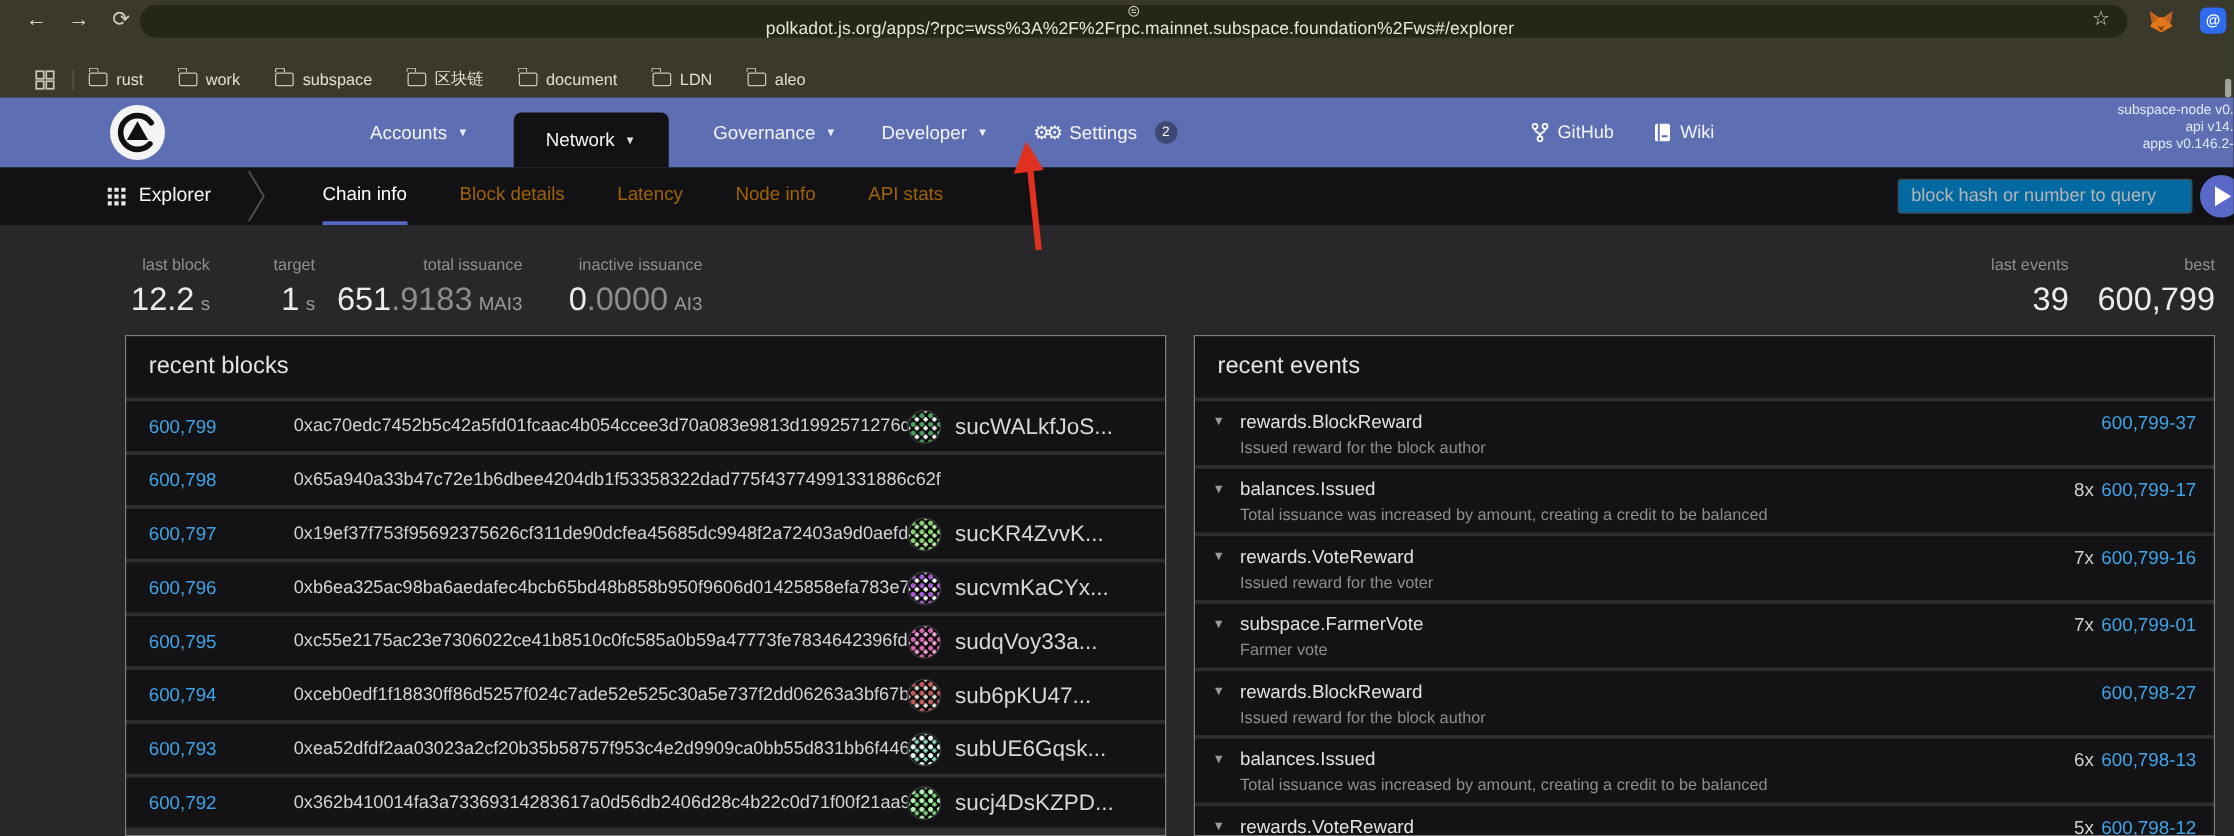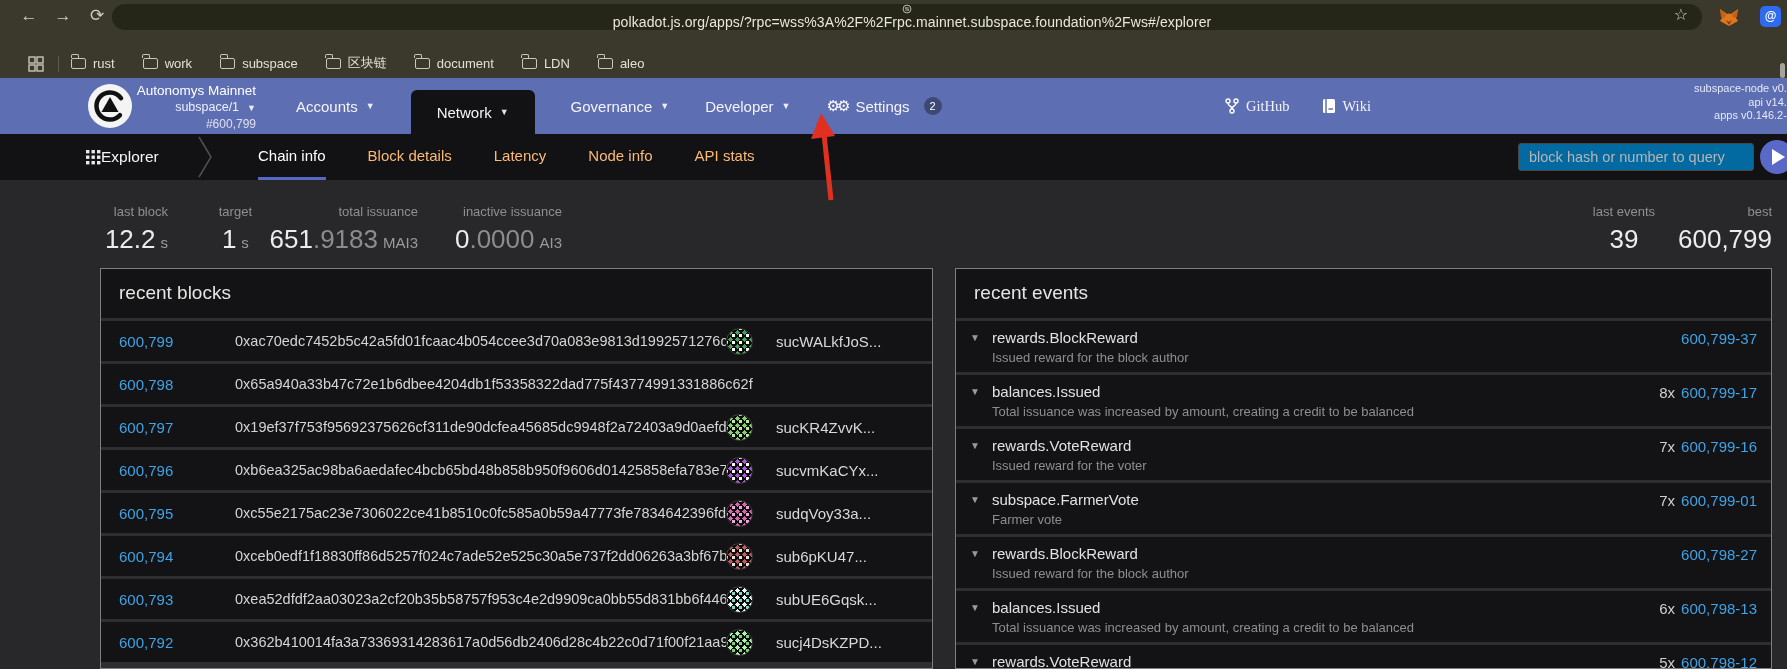--- a/index.html
+++ b/index.html
@@ -38,57 +38,57 @@
   .menus { position:absolute; left:296px; top:0; height:56px; display:flex; align-items:center; gap:36px; color:#f4f4f8; font-size:15px; }
   .menu-item { display:flex; align-items:center; height:56px; cursor:pointer; }
   .caret { font-size:9px; margin-left:8px; color:rgba(255,255,255,.88); }
   .menu-active { background:#121214; height:44px; margin-top:12px; padding:0 26px; border-radius:6px 6px 0 0;
                  display:flex; align-items:center; }
   .settings { display:flex; align-items:center; gap:8px; }
   .gears { color:#fff; font-size:15px; letter-spacing:-3px; }
   .badge { width:18px; height:18px; border-radius:50%; background:rgba(18,18,28,.42); color:#fff;
            font-size:11px; text-align:center; line-height:18px; margin-left:6px; }
   .hlinks { position:absolute; left:1225px; top:0; height:56px; display:flex; align-items:center; gap:32px;
-            color:#f2f3f8; font-size:14.5px;font-family:Liberation Serif, serif; }
+            color:#f2f3f8; font-size:14.5px; }
   .hlink { display:flex; align-items:center; gap:7px; }
   .versions { position:absolute; right:-6px; top:4px; text-align:right; font-size:11px; line-height:13.5px; color:#e4e9fb; }
   
   .tabbar { position:absolute; top:134px; left:0; width:1787px; height:46px; background:#121214; }
-  .explorer { position:absolute; left:86px; top:0; height:46px; display:flex; align-items:center; 
+  .explorer { position:absolute; left:86px; top:0; height:46px; display:flex; align-items:center; gap:10px;
               color:#f5f5f5; font-size:15.5px; }
   .chev { position:absolute; left:196px; top:1px; }
   .tabs { position:absolute; left:258px; top:0; height:46px; display:flex; gap:42px; }
-  .tab { display:flex; align-items:center; height:46px; color:#fdba74; font-size:15px; border-bottom:3px solid transparent; }
+  .tab { display:flex; align-items:center; height:46px; color:#a16207; font-size:15px; border-bottom:3px solid transparent; }
   .tab.active { color:#fff; border-bottom:3px solid #5468c4; }
   .searchbox { position:absolute; left:1518px; top:9px; width:236px; height:28px; background:#0369a1;
                border:1px solid #47474b; border-radius:3px; color:#d8d8d8; font-size:14.5px; padding:0 10px;
                font-family:"Liberation Sans",sans-serif; }
   .searchbox::placeholder { color:#b5b5b5; }
   .playbtn { position:absolute; left:1760px; top:6px; width:34px; height:34px; border-radius:50%;
              background:#5a69c7; color:#fff; }
   .playbtn::before { content:''; position:absolute; left:12px; top:9px;
                      border-left:13px solid #fff; border-top:8px solid transparent; border-bottom:8px solid transparent; }
   
   .stat { position:absolute; top:24px; text-align:right; }
   .stat .slabel { font-size:13px; color:#8f8f8f; }
-  .stat .svalue { margin-top:5px; font-size:26px; color:#ececec; white-space:nowrap;text-align:center; }
+  .stat .svalue { margin-top:5px; font-size:26px; color:#ececec; white-space:nowrap; }
   .stat .sdec { color:#8c8c8c; }
   .stat .sunit { font-size:15px; color:#9a9a9a; margin-left:5px; }
   .statsrow { position:absolute; top:180px; left:0; width:1787px; height:88px; }
   
   .panel { position:absolute; top:268px; border:1px solid #7e7e82; background:#2e2e31; overflow:hidden; }
   .panel.left  { left:100px; width:833px; height:401px; }
   .panel.right { left:955px; width:817px; height:401px; }
   .phead { background:#131315; padding:13px 18px 14px; font-size:19px; color:#e4e4e4; margin-bottom:3px; }
   .brow { background:#131315; height:40px; margin-bottom:3px; display:flex; align-items:center; padding:0 12px 0 18px; }
   .bnum { color:#3fa3e6; width:72px; font-size:15px; text-decoration:none; }
   .bhash { color:#d4d4d4; font-size:14.5px; margin-left:44px; flex:1; white-space:nowrap; overflow:hidden; }
   .bauthwrap { display:flex; align-items:center; width:194px; }
   .ident { width:27px; height:27px; border-radius:50%; border:1px solid #3a3a3a; flex:none; }
-  .bauthor { color:#d8d8d8; font-size:15px; margin-left:23px; white-space:nowrap; text-decoration:none; }
+  .bauthor { color:#d8d8d8; font-size:18px; margin-left:11px; white-space:nowrap; text-decoration:none; }
   .erow { background:#131315; min-height:49px; margin-bottom:3px; display:flex; padding:8px 14px 7px 14px; }
   .ecaret { width:22px; color:#9a9a9a; font-size:10px; padding-top:3px; }
   .etext { flex:1; }
   .ename { font-size:15px; color:#e2e2e2; }
   .edesc { font-size:13px; color:#8e8e8e; margin-top:4px; }
   .elink { font-size:15px; padding-top:1px; white-space:nowrap; }
   .ecount { color:#cfcfcf; margin-right:6px; }
   .eblock { color:#3fa3e6; text-decoration:none; }
   .annotation-arrow { position:absolute; left:799px; top:112px; z-index:60; }
 </style>
@@ -158,25 +158,20 @@
   </div>
   <div class="scroll-thumb"></div>
 </div>
 
 <div class="appheader">
   <svg class="logo" viewBox="0 0 44 44">
     <circle cx="22" cy="22" r="22" fill="#f4f4f4"></circle>
     <circle cx="22" cy="22" r="13.5" fill="none" stroke="#111" stroke-width="4.5" stroke-dasharray="66 19" stroke-dashoffset="-10" stroke-linecap="round"></circle>
     <path d="M22 13 L30.5 28 L13.5 28 Z" fill="#111"></path>
   </svg>
-  <div class="netinfo">
-    <div class="nname">Autonomys Mainnet</div>
-    <div class="nsub"><span>subspace/1</span><span class="caret">▼</span></div>
-    <div class="nnum">#600,799</div>
-  </div>
   <div class="menus">
     <div class="menu-item">
       <span>Accounts</span>
         <span class="caret">▼</span>
     </div>
     <div class="menu-item menu-active">
       <span>Network</span>
         <span class="caret">▼</span>
     </div>
     <div class="menu-item">

